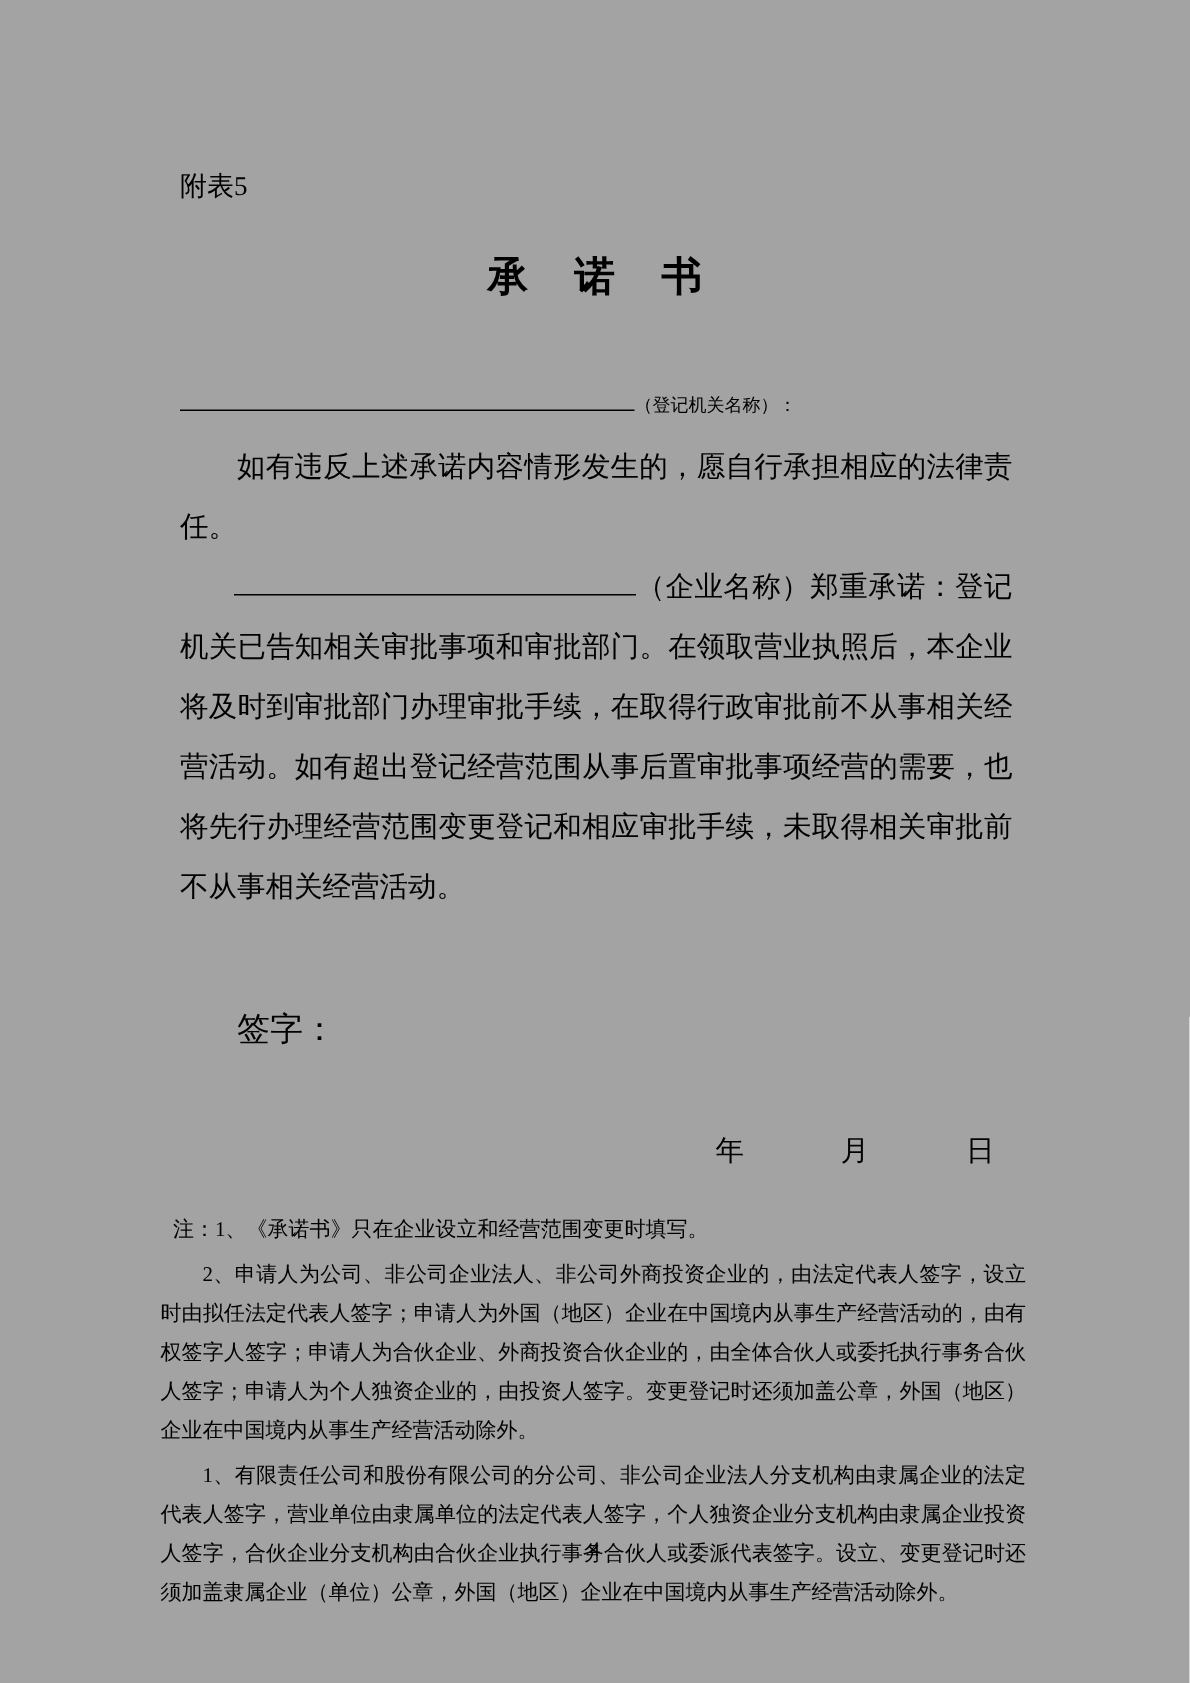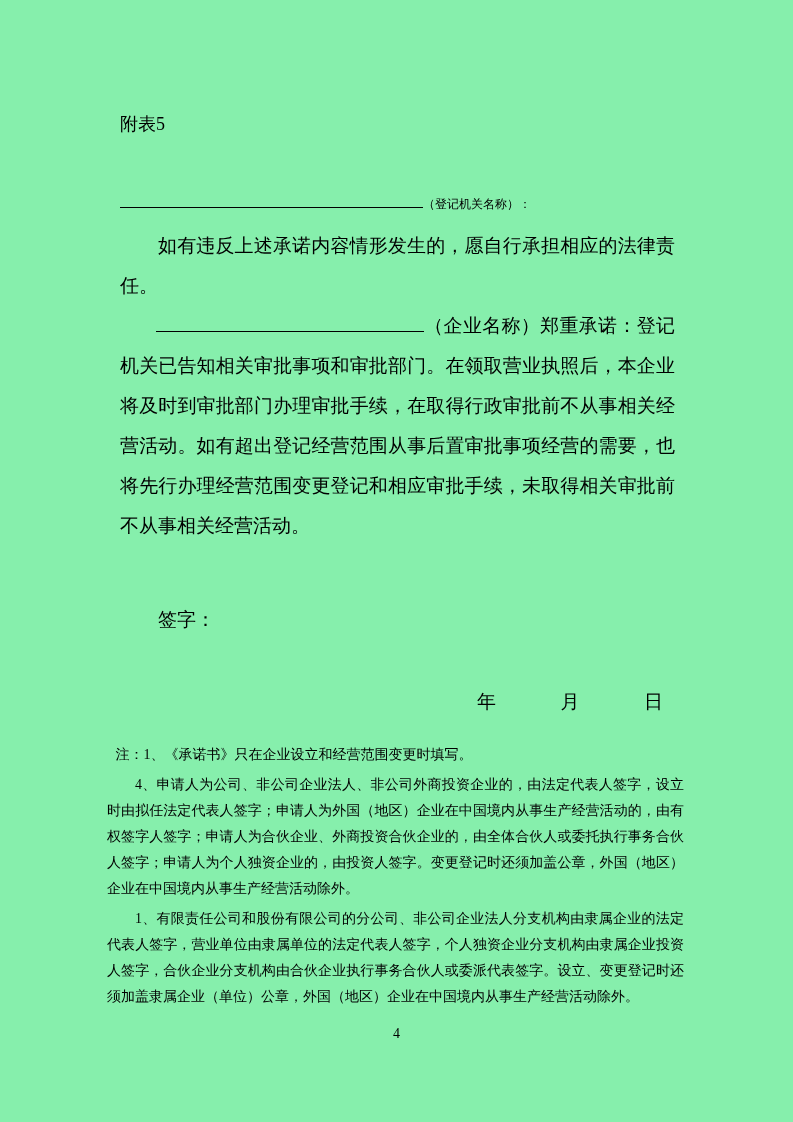--- a/index.html
+++ b/index.html
@@ -8,21 +8,21 @@
     width: 793px;
     height: 1122px;
     font-family: "Liberation Serif", "DejaVu Serif", serif;
     color: #000000;
     overflow: hidden;
   }
   .page {
     position: relative;
     width: 793px;
     height: 1122px;
-    background: #86efac;
+    background: #a3a3a3;
     padding: 112px 118px 0 120px;
   }
   .attachment-label {
     font-size: 18px;
     line-height: 24px;
   }
   .doc-title {
     margin-top: 30px;
     text-align: center;
     font-size: 27px;
@@ -47,21 +47,21 @@
     font-size: 19px;
     line-height: 40px;
     text-align: justify;
     text-justify: inter-ideograph;
   }
   .para1 { text-indent: 36px; }
   .para2 { text-indent: 2em; margin-top: 2px; }
   .signature-row {
     margin-top: 54px;
     padding-left: 38px;
-    font-size: 19px;
+    font-size: 22px;
     line-height: 40px;
   }
   .date-row {
     margin-top: 42px;
     margin-left: auto;
     margin-right: 12px;
     width: 186px;
     display: flex;
     justify-content: space-between;
     font-size: 19px;
@@ -88,20 +88,21 @@
     font-size: 14px;
   }
 </style>
 </head>
 <body>
 
 <div class="page">
 
   <div class="attachment-label">附表5</div>
 
+  <div class="doc-title">承　诺　书</div>
 
   <div class="line1">
     <span class="blank blank-authority"></span><span>（登记机关名称）：</span>
   </div>
 
   <p class="para para2">如有违反上述承诺内容情形发生的，愿自行承担相应的法律责任。</p>
 
   <p class="para para1">
     <span class="blank blank-enterprise"></span><span>（企业名称）郑重承诺：登记机关已告知相关审批事项和审批部门。在领取营业执照后，本企业将及时到审批部门办理审批手续，在取得行政审批前不从事相关经营活动。如有超出登记经营范围从事后置审批事项经营的需要，也将先行办理经营范围变更登记和相应审批手续，未取得相关审批前不从事相关经营活动。</span>
   </p>
@@ -109,19 +110,19 @@
   <div class="signature-row">签字：</div>
 
   <div class="date-row">
     <span>年</span>
     <span>月</span>
     <span>日</span>
   </div>
 
   <div class="notes">
     <p class="note note-first">注：1、《承诺书》只在企业设立和经营范围变更时填写。</p>
-    <p class="note note-indent">4、申请人为公司、非公司企业法人、非公司外商投资企业的，由法定代表人签字，设立时由拟任法定代表人签字；申请人为外国（地区）企业在中国境内从事生产经营活动的，由有权签字人签字；申请人为合伙企业、外商投资合伙企业的，由全体合伙人或委托执行事务合伙人签字；申请人为个人独资企业的，由投资人签字。变更登记时还须加盖公章，外国（地区）企业在中国境内从事生产经营活动除外。</p>
+    <p class="note note-indent">2、申请人为公司、非公司企业法人、非公司外商投资企业的，由法定代表人签字，设立时由拟任法定代表人签字；申请人为外国（地区）企业在中国境内从事生产经营活动的，由有权签字人签字；申请人为合伙企业、外商投资合伙企业的，由全体合伙人或委托执行事务合伙人签字；申请人为个人独资企业的，由投资人签字。变更登记时还须加盖公章，外国（地区）企业在中国境内从事生产经营活动除外。</p>
     <p class="note note-indent">1、有限责任公司和股份有限公司的分公司、非公司企业法人分支机构由隶属企业的法定代表人签字，营业单位由隶属单位的法定代表人签字，个人独资企业分支机构由隶属企业投资人签字，合伙企业分支机构由合伙企业执行事务合伙人或委派代表签字。设立、变更登记时还须加盖隶属企业（单位）公章，外国（地区）企业在中国境内从事生产经营活动除外。</p>
   </div>
 
   <div class="page-number">4</div>
 
 </div>
 
 </body></html>

